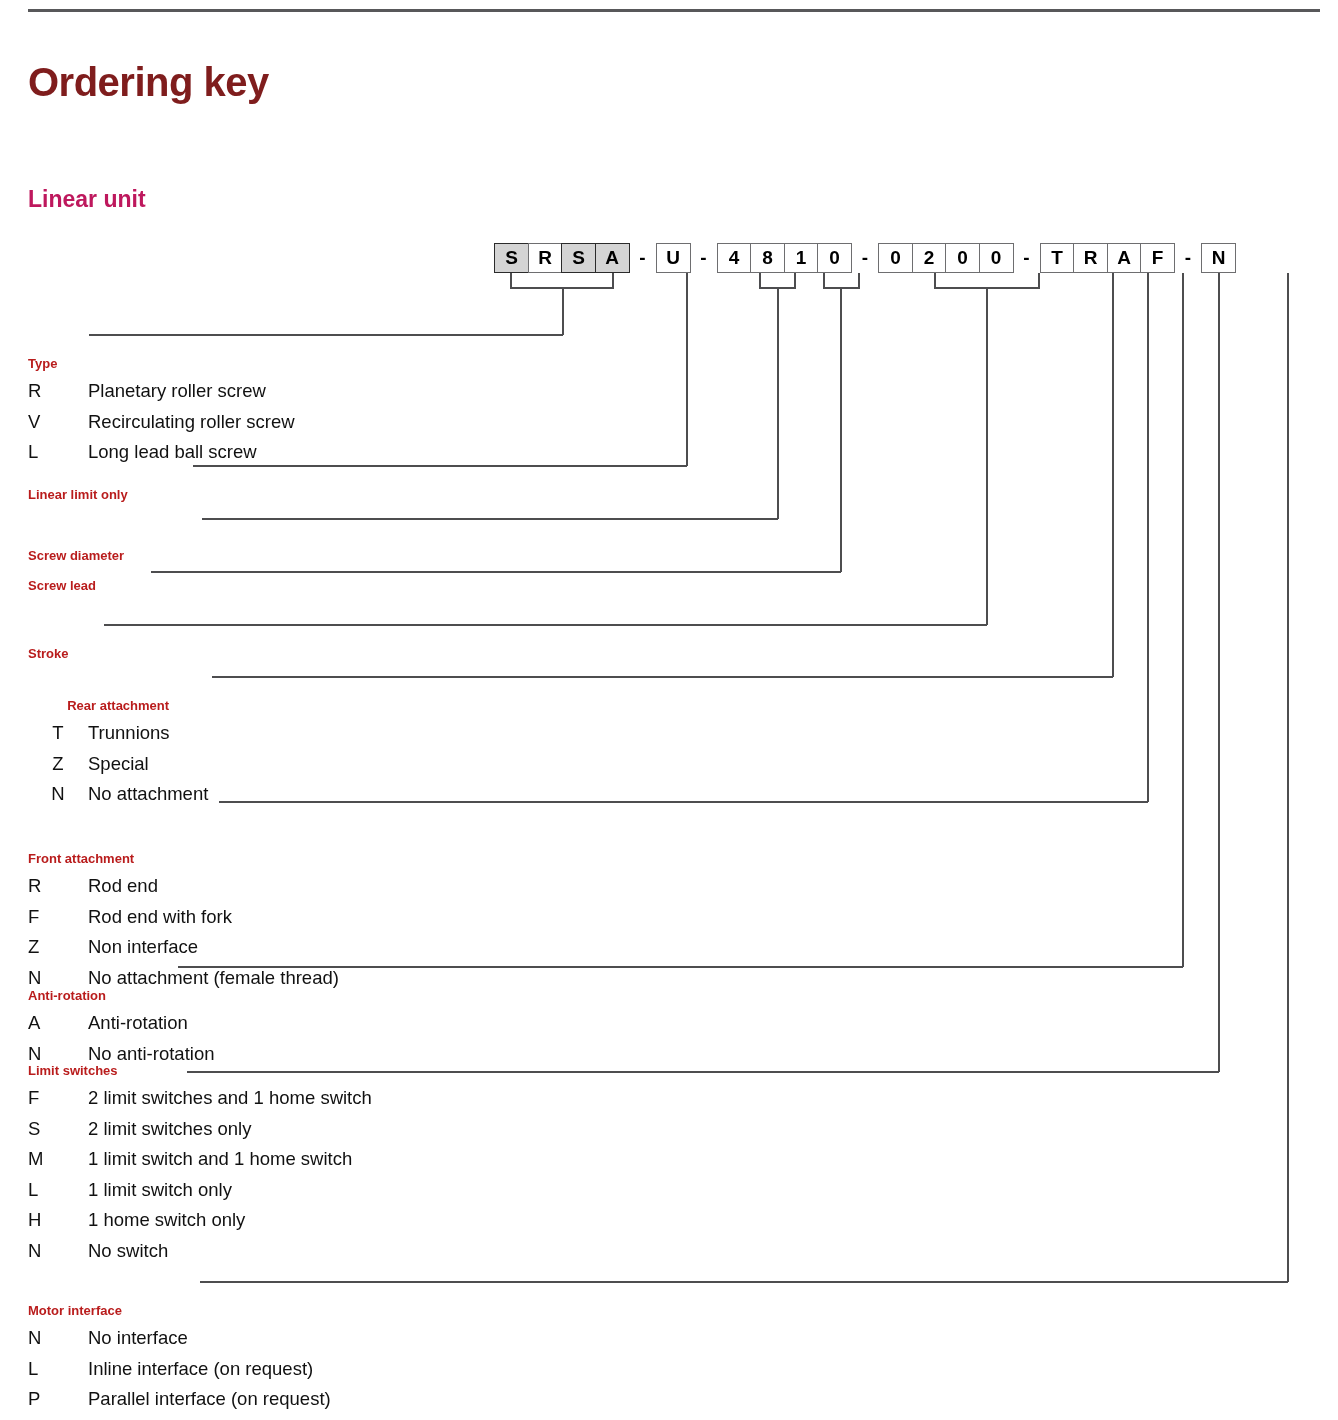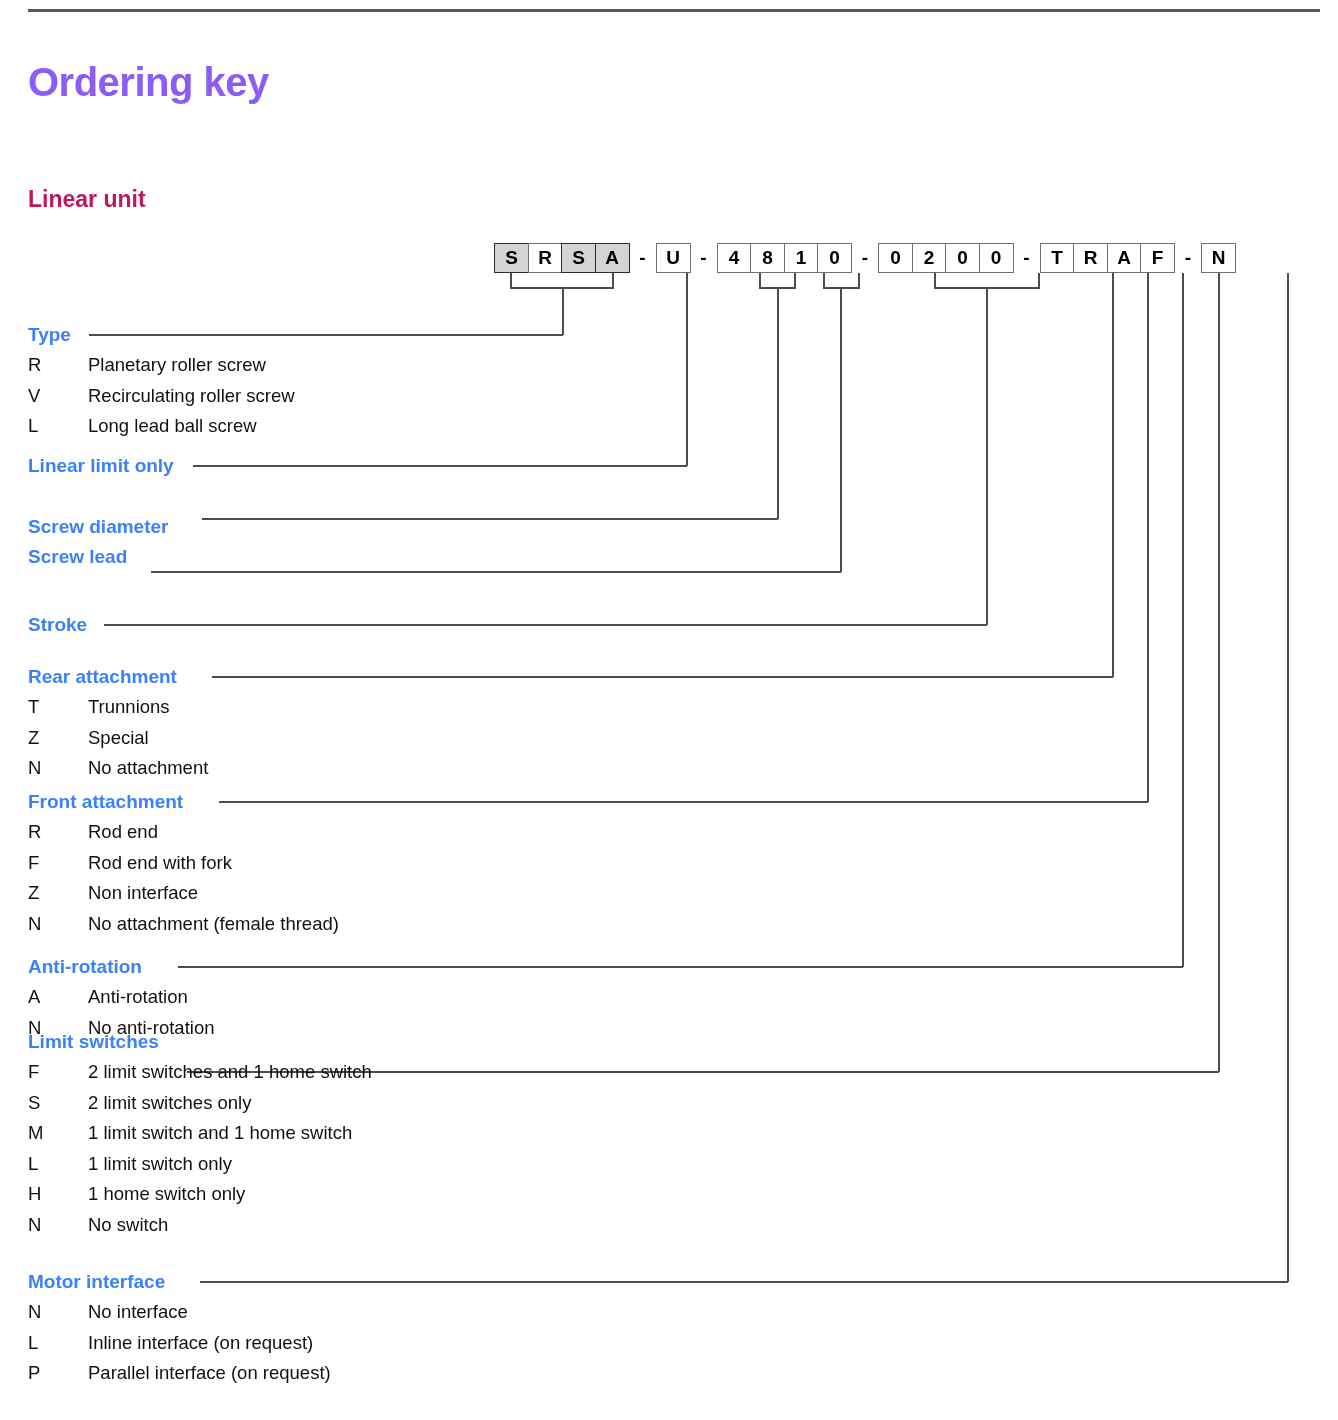--- a/index.html
+++ b/index.html
@@ -16,21 +16,21 @@
   
   .top-rule{
     position:absolute; left:28px; top:9px; width:1292px; height:3px;
     background:#58585a;
   }
 
   
   .page-title{
     position:absolute; left:28px; top:62px;
     font-size:40px; font-weight:bold; letter-spacing:-0.5px;
-    color:#8b5cf6; line-height:1;
+    color:#7f1d1d; line-height:1;
   }
   .section-title{
     position:absolute; left:28px; top:188px;
     font-size:23px; font-weight:bold; color:#be185d; line-height:1;
   }
 
   
   #code-string{
     position:absolute; left:494px; top:243px; height:30px;
     display:flex; align-items:stretch;
@@ -55,22 +55,22 @@
 
   
   #connectors{
     position:absolute; left:0; top:0; width:1338px; height:1420px;
     pointer-events:none;
   }
 
   
   .block{ position:absolute; left:28px; }
   .block-head{
-    font-size:19px; font-weight:bold; color:#3b82f6;
-    line-height:1; white-space:nowrap;
+    font-size:13px; font-weight:bold; color:#b91c1c;
+    line-height:1; white-space:nowrap;margin-top:32px;
   }
   .opt-row{
     display:flex; font-size:18.5px; color:#111; line-height:1;
     margin-top:12px;
   }
   .opt-row:first-of-type{ margin-top:14px; }
   .opt-code{ width:60px; flex:0 0 60px; }
   .opt-desc{ white-space:nowrap; }
 </style>
 </head>
@@ -167,36 +167,36 @@
     </div>
     <div class="block" style="top: 517px;">
       <div class="block-head">Screw diameter</div>
     </div>
     <div class="block" style="top: 547px;">
       <div class="block-head">Screw lead</div>
     </div>
     <div class="block" style="top: 615px;">
       <div class="block-head">Stroke</div>
     </div>
-    <div class="block" style="top: 667px;">
+    <div class="block" style="top: 667px; text-align: center;">
       <div class="block-head">Rear attachment</div>
       <div class="opt-row">
         <span class="opt-code">T</span>
         <span class="opt-desc">Trunnions</span>
       </div>
       <div class="opt-row">
         <span class="opt-code">Z</span>
         <span class="opt-desc">Special</span>
       </div>
       <div class="opt-row">
         <span class="opt-code">N</span>
         <span class="opt-desc">No attachment</span>
       </div>
     </div>
-    <div class="block" style="top: 792px;">
+    <div class="block" style="top: 820px;">
       <div class="block-head">Front attachment</div>
       <div class="opt-row">
         <span class="opt-code">R</span>
         <span class="opt-desc">Rod end</span>
       </div>
       <div class="opt-row">
         <span class="opt-code">F</span>
         <span class="opt-desc">Rod end with fork</span>
       </div>
       <div class="opt-row">

